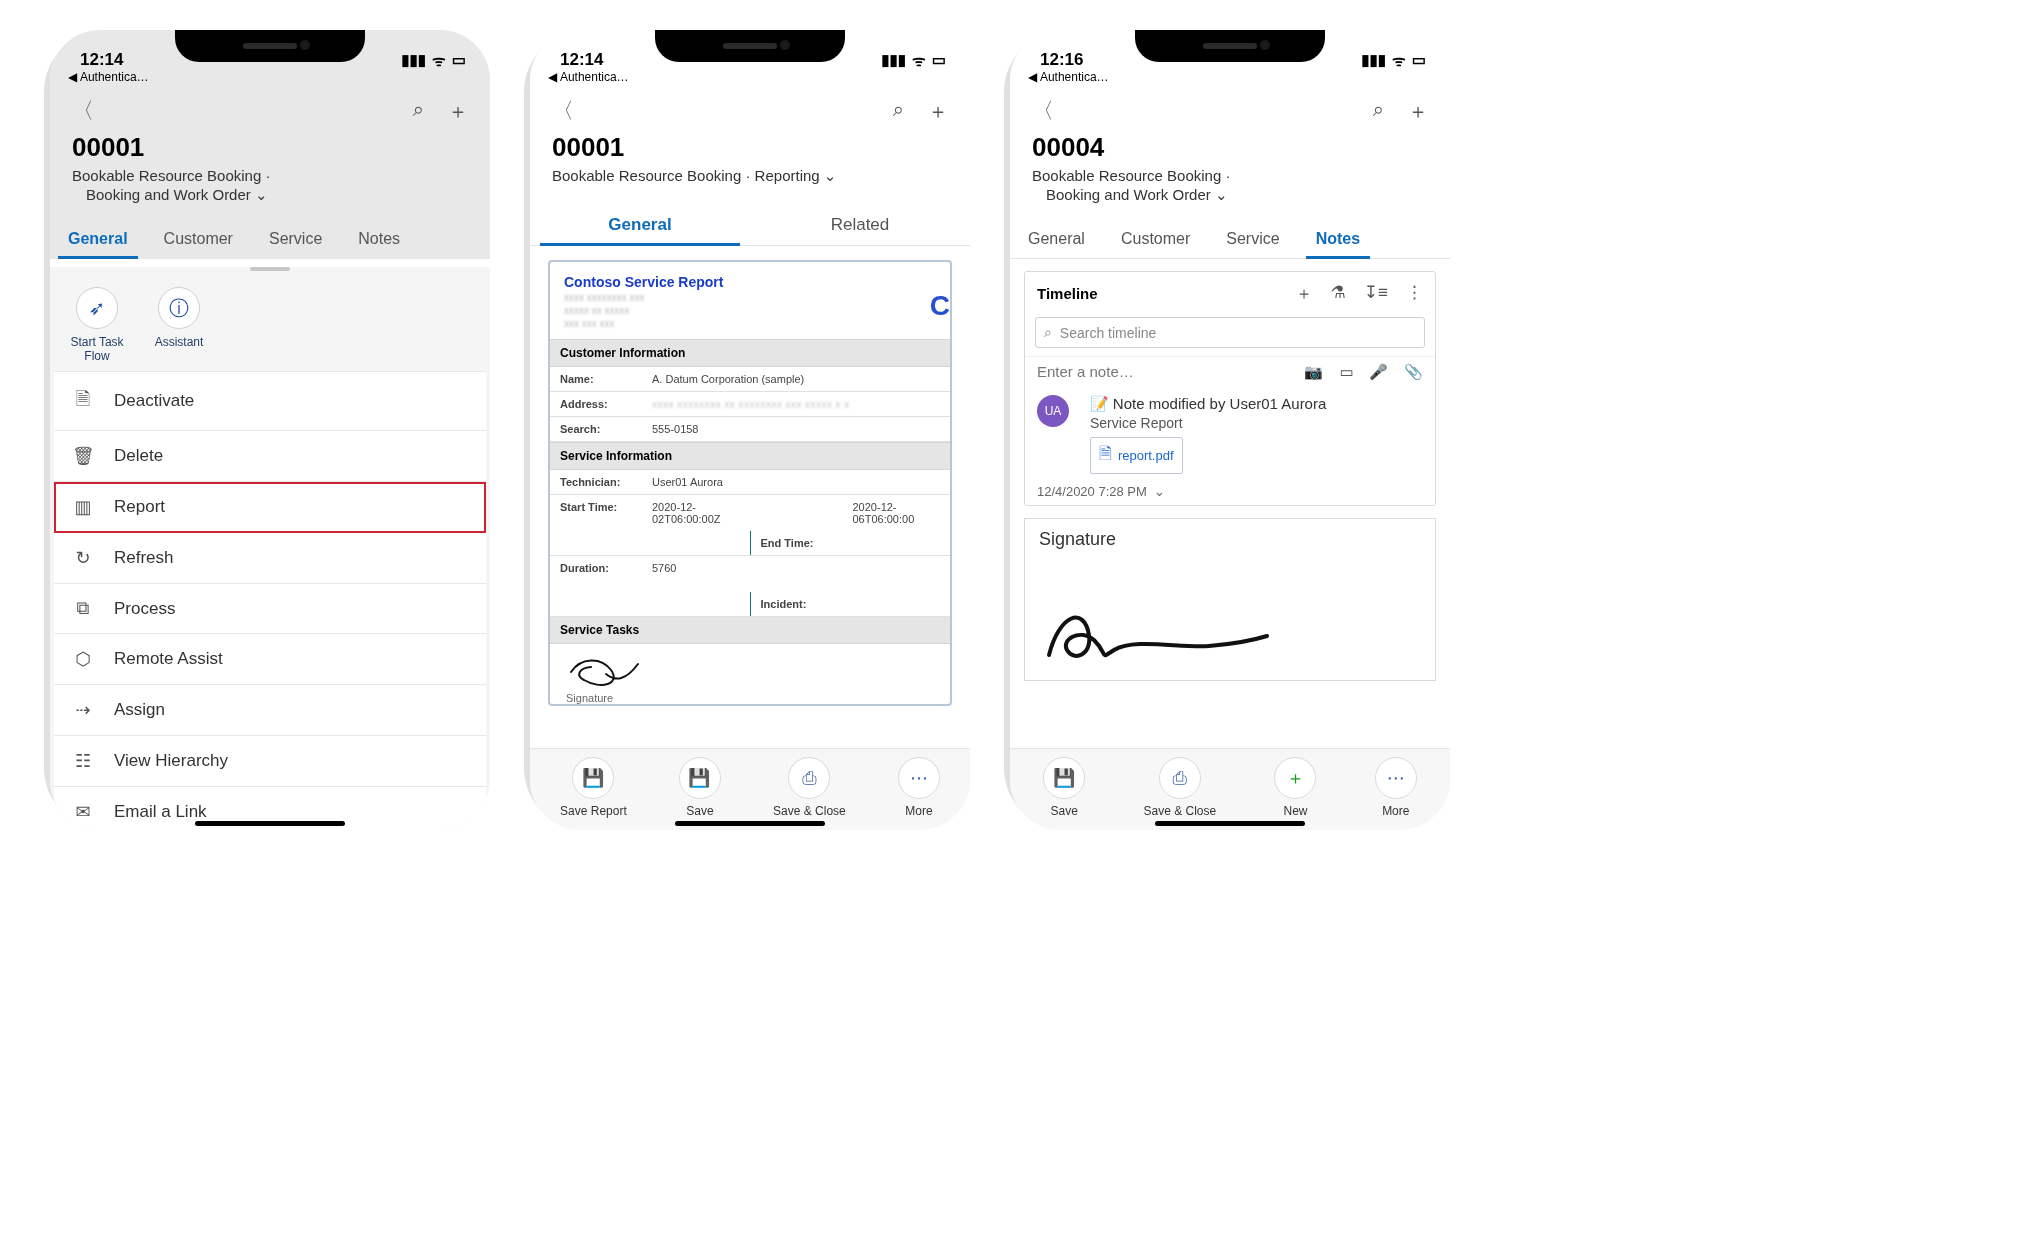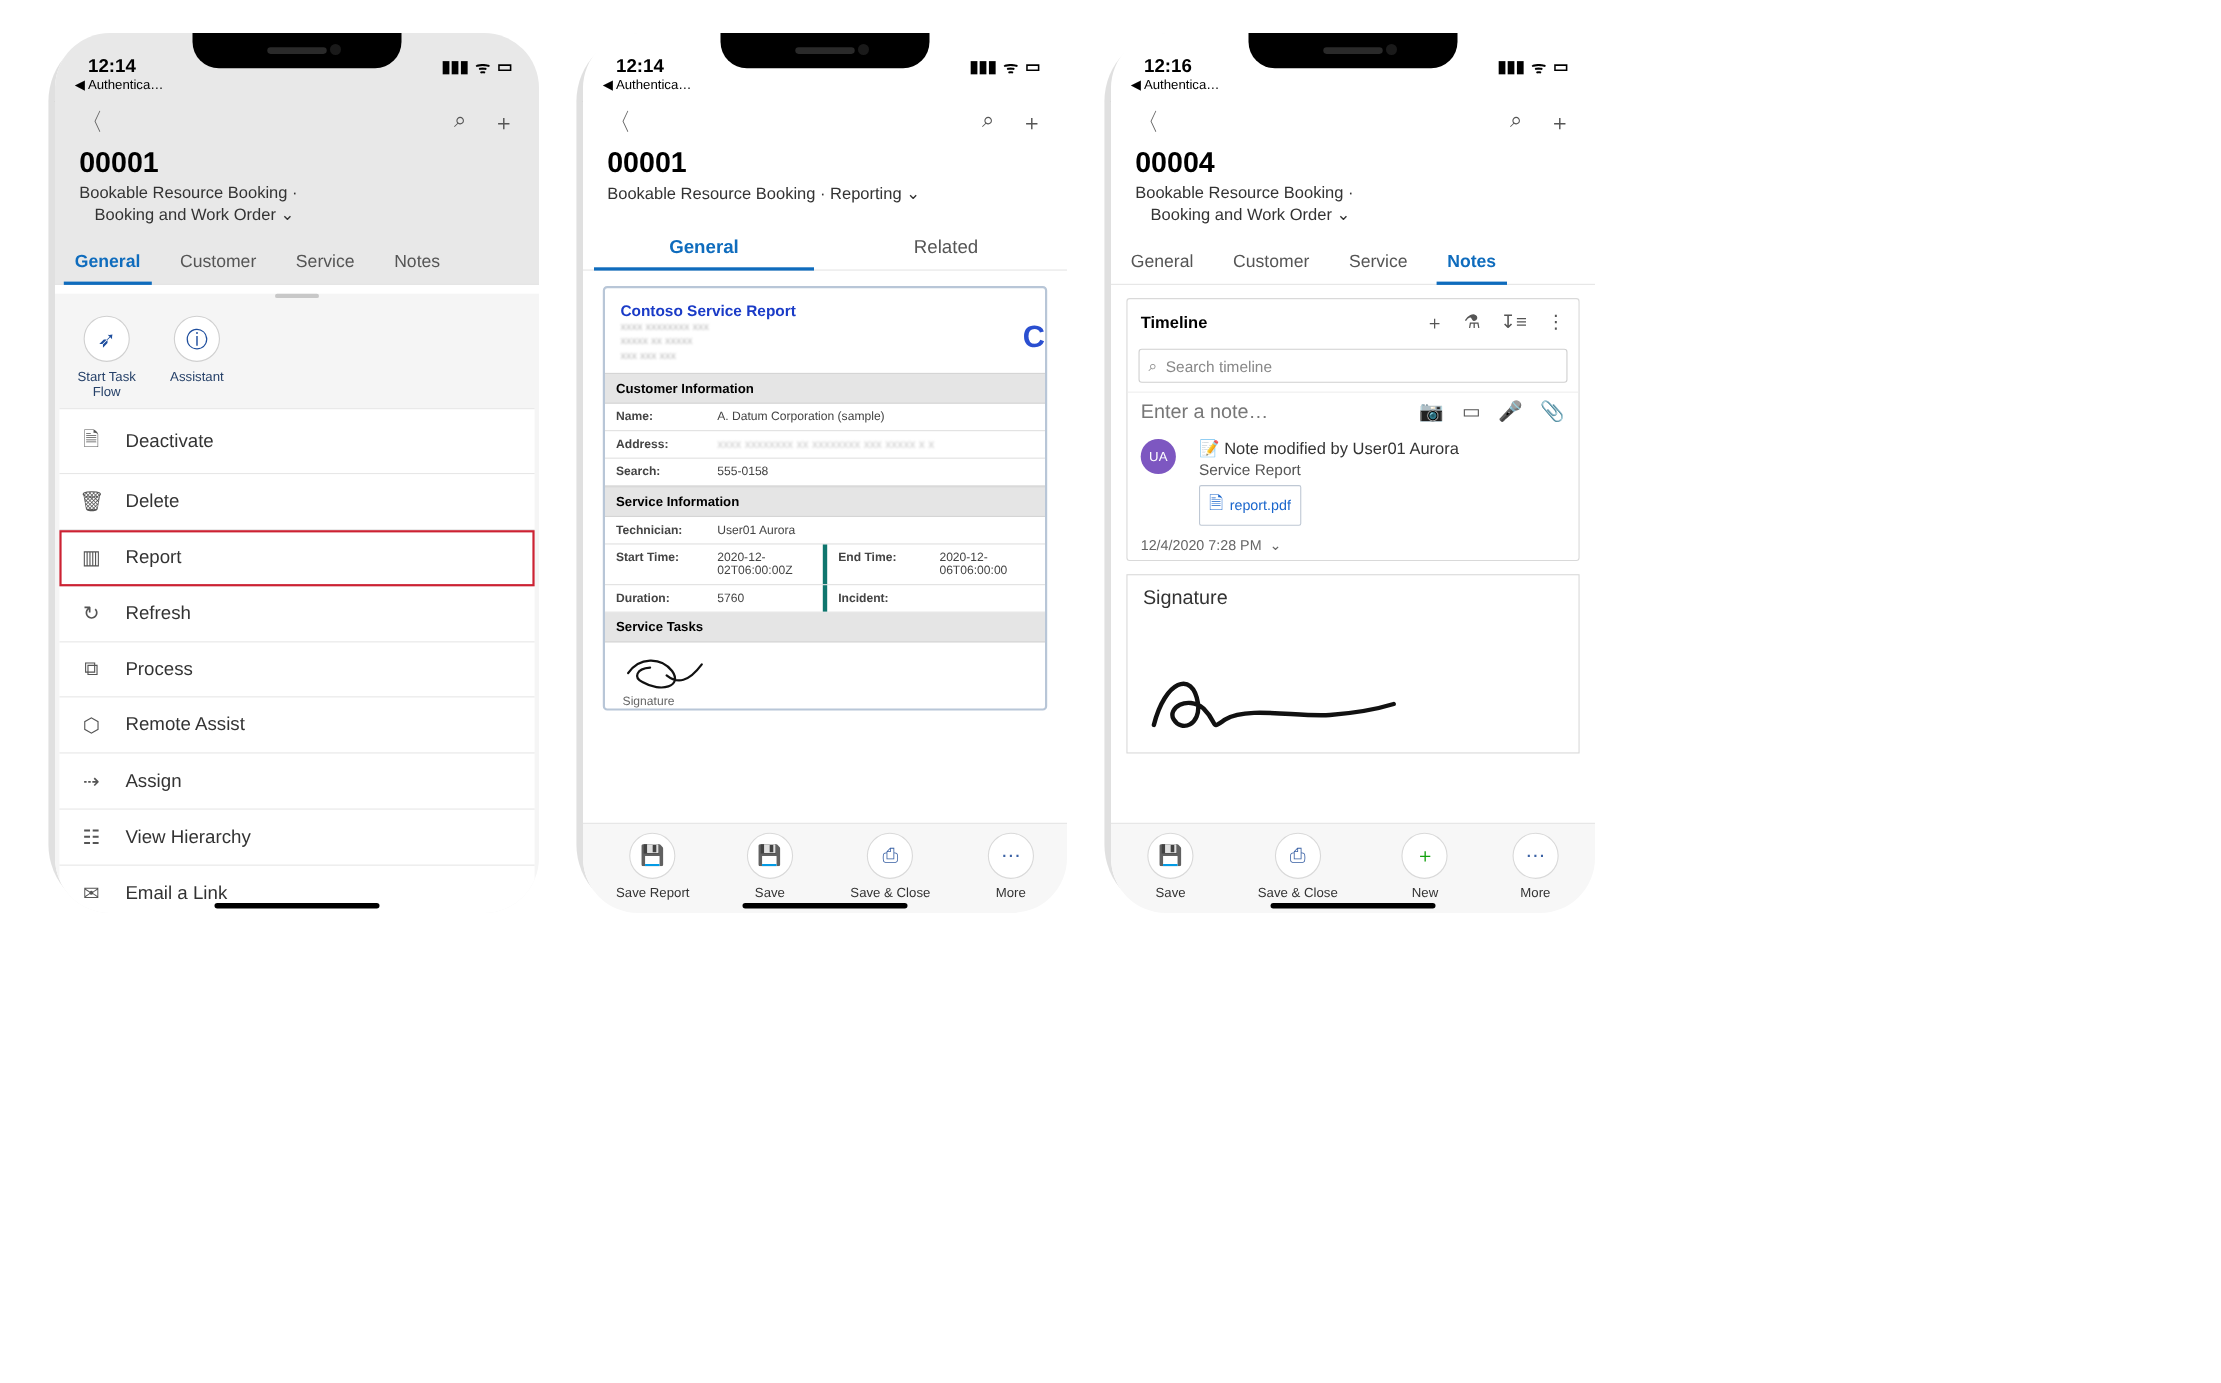--- a/index.html
+++ b/index.html
@@ -39,37 +39,37 @@
 
   
   .report-wrap{padding:14px 18px;}
   .report-card{border:2px solid #b8c6d7;border-radius:4px;background:#fff;overflow:hidden;}
   .rc-title{color:#1a3bc7;font-weight:700;font-size:14px;padding:12px 14px 2px;}
   .rc-sub{color:#bbb;font-size:10px;padding:0 14px 2px;filter:blur(1px);}
   .rc-sec{background:#e5e5e5;font-size:12px;font-weight:600;padding:6px 10px;border:1px solid #d5d5d5;border-left:none;border-right:none;}
   .rc-row{display:flex;font-size:11px;border-bottom:1px solid #e0e0e0;}
   .rc-row>div{padding:6px 10px;}
   .rc-k{color:#444;font-weight:600;width:72px;flex:none;}
-  .rc-k2{color:#444;font-weight:600;width:72px;flex:none;border-left:4px solid #0f766e;padding-left:10px;}
+  .rc-k2{color:#444;font-weight:600;width:72px;flex:none;border-left:1px solid #0f766e;padding-left:10px;margin-top:36px;}
   .rc-v{flex:1;color:#444;}
   .sig{padding:8px 16px 0;}
   .sig-label{font-size:11px;color:#666;}
 
   .bottombar{position:absolute;left:0;right:0;bottom:0;background:#f7f7f7;border-top:1px solid #e5e5e5;display:flex;justify-content:space-around;padding:8px 4px 12px;}
   .bb-item{display:flex;flex-direction:column;align-items:center;font-size:12px;color:#333;gap:5px;}
   .bb-circ{width:40px;height:40px;border-radius:50%;background:#fff;border:1px solid #d9d9d9;display:flex;align-items:center;justify-content:center;font-size:18px;color:#3b62a5;}
   .home{position:absolute;bottom:4px;left:50%;transform:translateX(-50%);width:150px;height:5px;border-radius:3px;background:#000;z-index:5;}
 
   
   .panel{margin:12px 14px;border:1px solid #d9d9d9;border-radius:3px;background:#fff;}
   .panel-h{display:flex;align-items:center;justify-content:space-between;padding:10px 12px;}
   .panel-h-t{font-weight:600;font-size:15px;}
   .panel-h-i{display:flex;gap:18px;color:#555;font-size:17px;}
   .srch{margin:2px 10px 8px;border:1px solid #d0d0d0;border-radius:3px;display:flex;align-items:center;padding:6px 8px;color:#888;font-size:14px;gap:8px;}
-  .enter{display:flex;justify-content:space-between;align-items:center;padding:6px 12px 8px;color:#777;font-size:18px;border-top:1px solid #eee;}
+  .enter{display:flex;justify-content:space-between;padding:6px 12px 8px;color:#777;font-size:15px;border-top:1px solid #eee;}
   .enter-i{display:flex;gap:16px;color:#555;}
   .note{padding:6px 12px 10px;display:flex;gap:21px;}
   .avatar{width:32px;height:32px;border-radius:50%;background:#7d57c1;color:#fff;font-size:12px;display:flex;align-items:center;justify-content:center;flex:none;}
   .note-body{flex:1;}
   .note-t{font-size:15px;color:#333;}
   .note-s{font-size:14px;color:#555;margin-top:2px;}
   .attach{border:1px solid #bfc8d4;border-radius:2px;padding:4px 8px;margin-top:6px;display:flex;align-items:center;gap:6px;width:max-content;}
   .attach a{color:#1a66cc;font-size:13px;}
   .note-date{color:#666;font-size:13px;padding:0 12px 6px;}
   .sig-card{margin:12px 14px;border:1px solid #d9d9d9;padding:10px 14px;}

